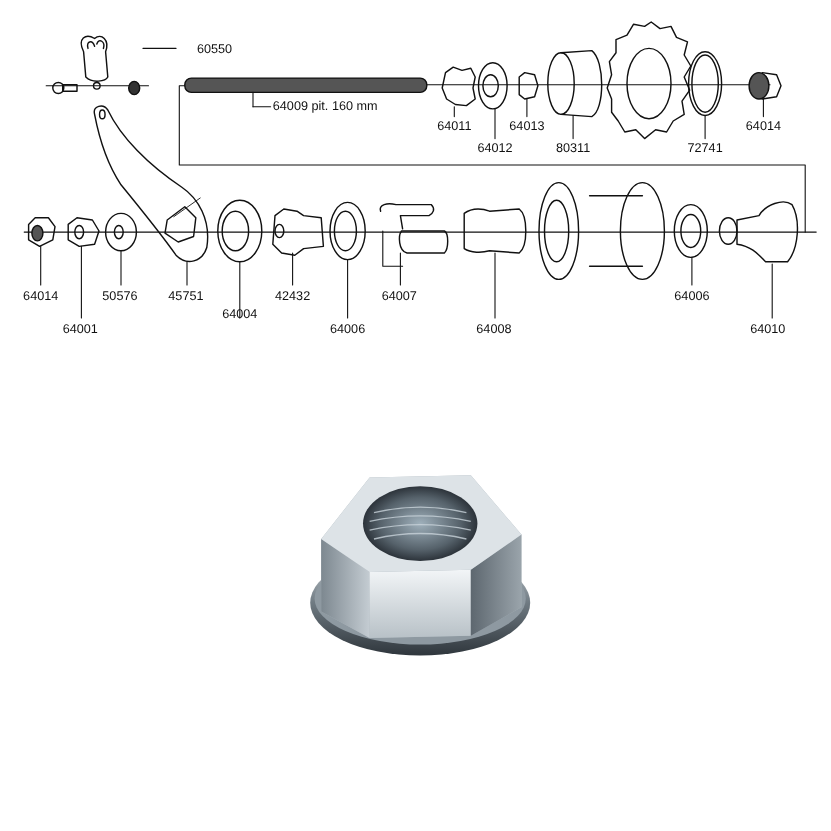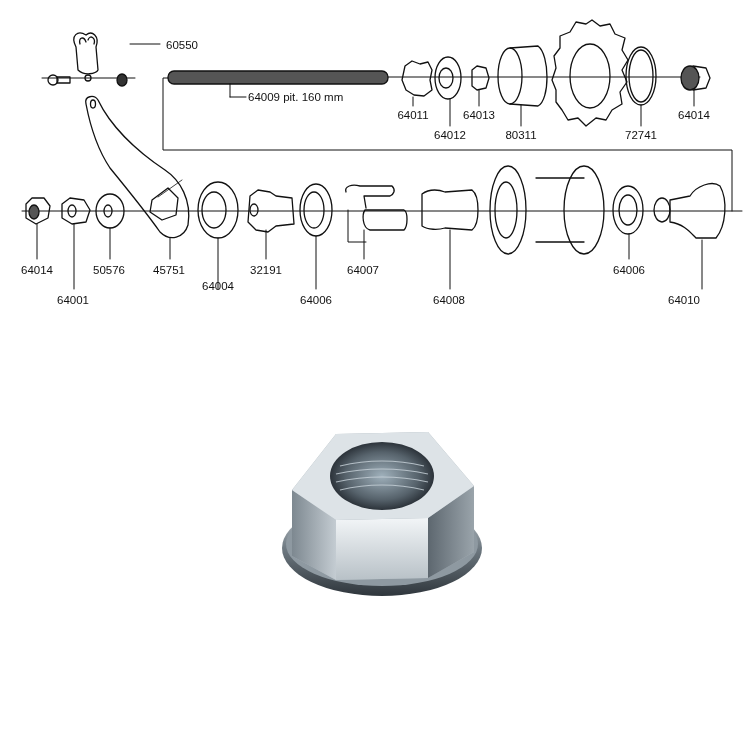--- a/index.html
+++ b/index.html
@@ -138,39 +138,39 @@
         <line x1="629" y1="234" x2="629" y2="259" stroke-width="1"></line>
       </g>
       <g>
         <ellipse cx="662" cy="210" rx="8" ry="12"></ellipse>
         <path d="M670,200 L690,196 C696,186 712,180 720,186 C728,200 726,226 716,238 L696,238 C690,232 684,224 670,222 Z"></path>
         <line x1="702" y1="240" x2="702" y2="289" stroke-width="1"></line>
       </g>
     </g>
   </svg>
 
-  <span class="lbl left" style="left:166px;top:39px">60550</span>
+  <span class="lbl left" style="left:179px;top:39px">60550</span>
   <span class="lbl left" style="left:248px;top:91px">64009 pit. 160 mm</span>
   <span class="lbl" style="left:413px;top:109px">64011</span>
   <span class="lbl" style="left:450px;top:129px">64012</span>
   <span class="lbl" style="left:479px;top:109px">64013</span>
   <span class="lbl" style="left:521px;top:129px">80311</span>
   <span class="lbl" style="left:641px;top:129px">72741</span>
   <span class="lbl" style="left:694px;top:109px">64014</span>
   <span class="lbl" style="left:37px;top:264px">64014</span>
   <span class="lbl" style="left:73px;top:294px">64001</span>
   <span class="lbl" style="left:109px;top:264px">50576</span>
   <span class="lbl" style="left:169px;top:264px">45751</span>
   <span class="lbl" style="left:218px;top:280px">64004</span>
-  <span class="lbl" style="left:266px;top:264px">32191</span>
+  <span class="lbl" style="left:266px;top:264px">42432</span>
   <span class="lbl" style="left:316px;top:294px">64006</span>
   <span class="lbl" style="left:363px;top:264px">64007</span>
   <span class="lbl" style="left:449px;top:294px">64008</span>
   <span class="lbl" style="left:629px;top:264px">64006</span>
-  <span class="lbl" style="left:684px;top:294px">64010</span>
+  <span class="lbl" style="left:698px;top:294px">64010</span>
 </div>
 
 <svg id="photo" viewBox="0 0 755 755">
   <defs>
     <linearGradient id="flangeG" x1="0" y1="0" x2="0" y2="1">
       <stop offset="0" stop-color="#cfd6db"></stop>
       <stop offset="0.5" stop-color="#6f7a82"></stop>
       <stop offset="1" stop-color="#2f363c"></stop>
     </linearGradient>
     <linearGradient id="faceL" x1="0" y1="0" x2="1" y2="0">

